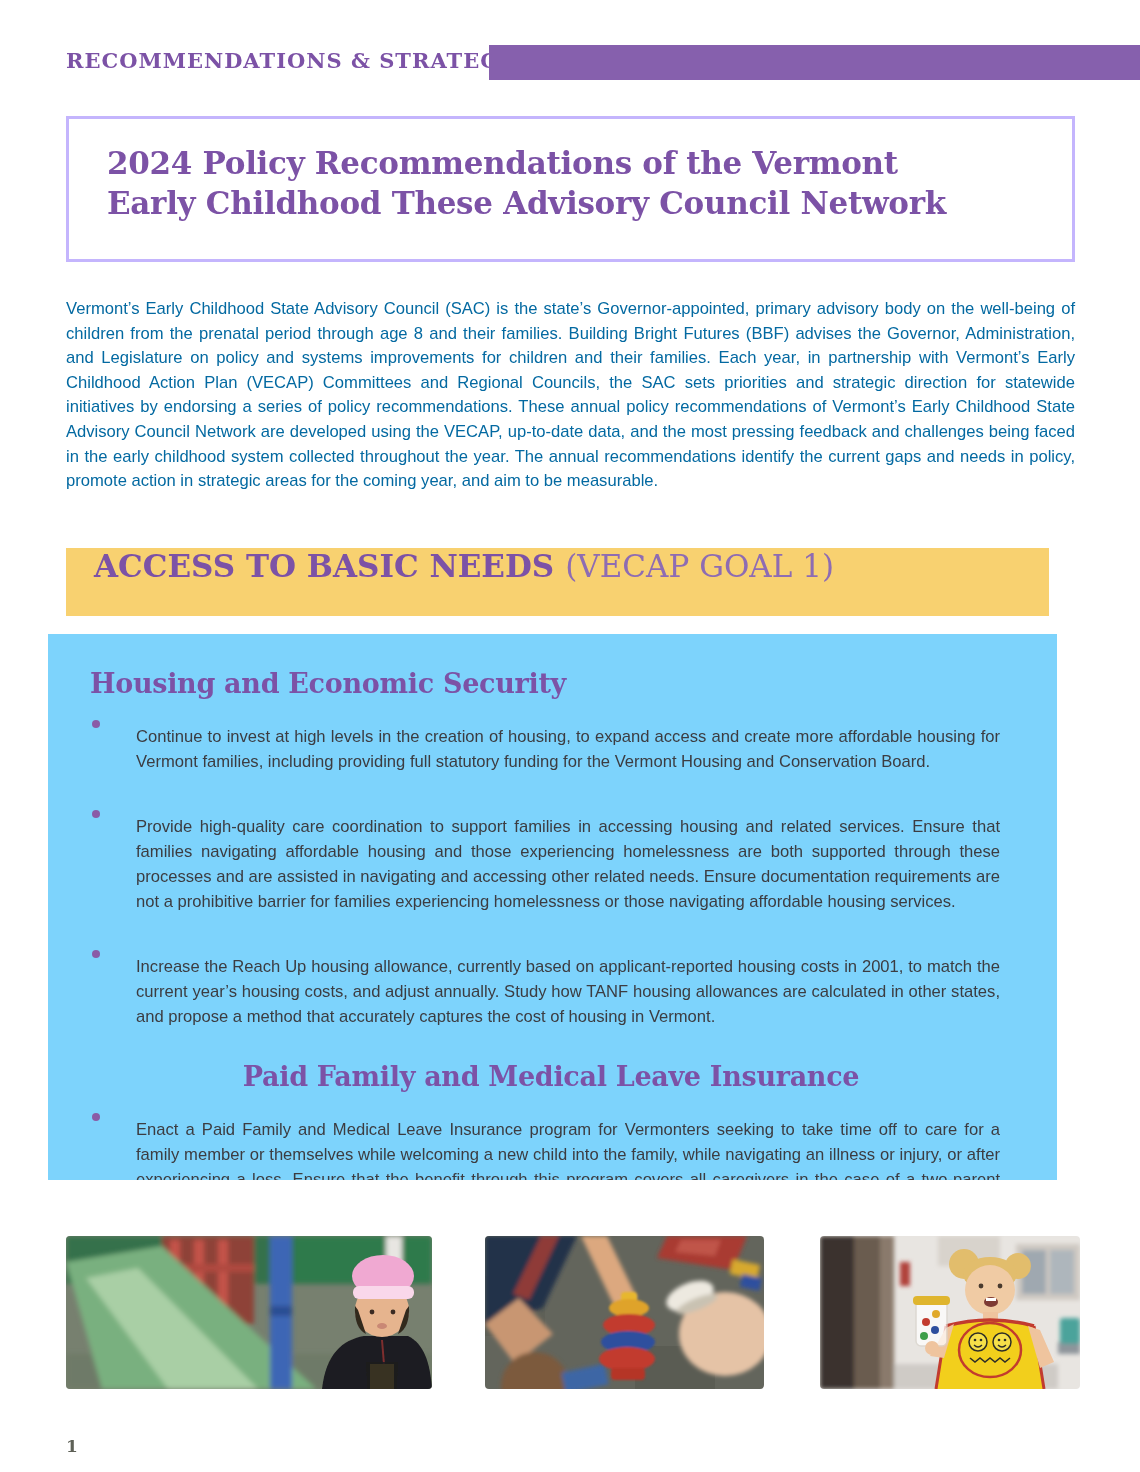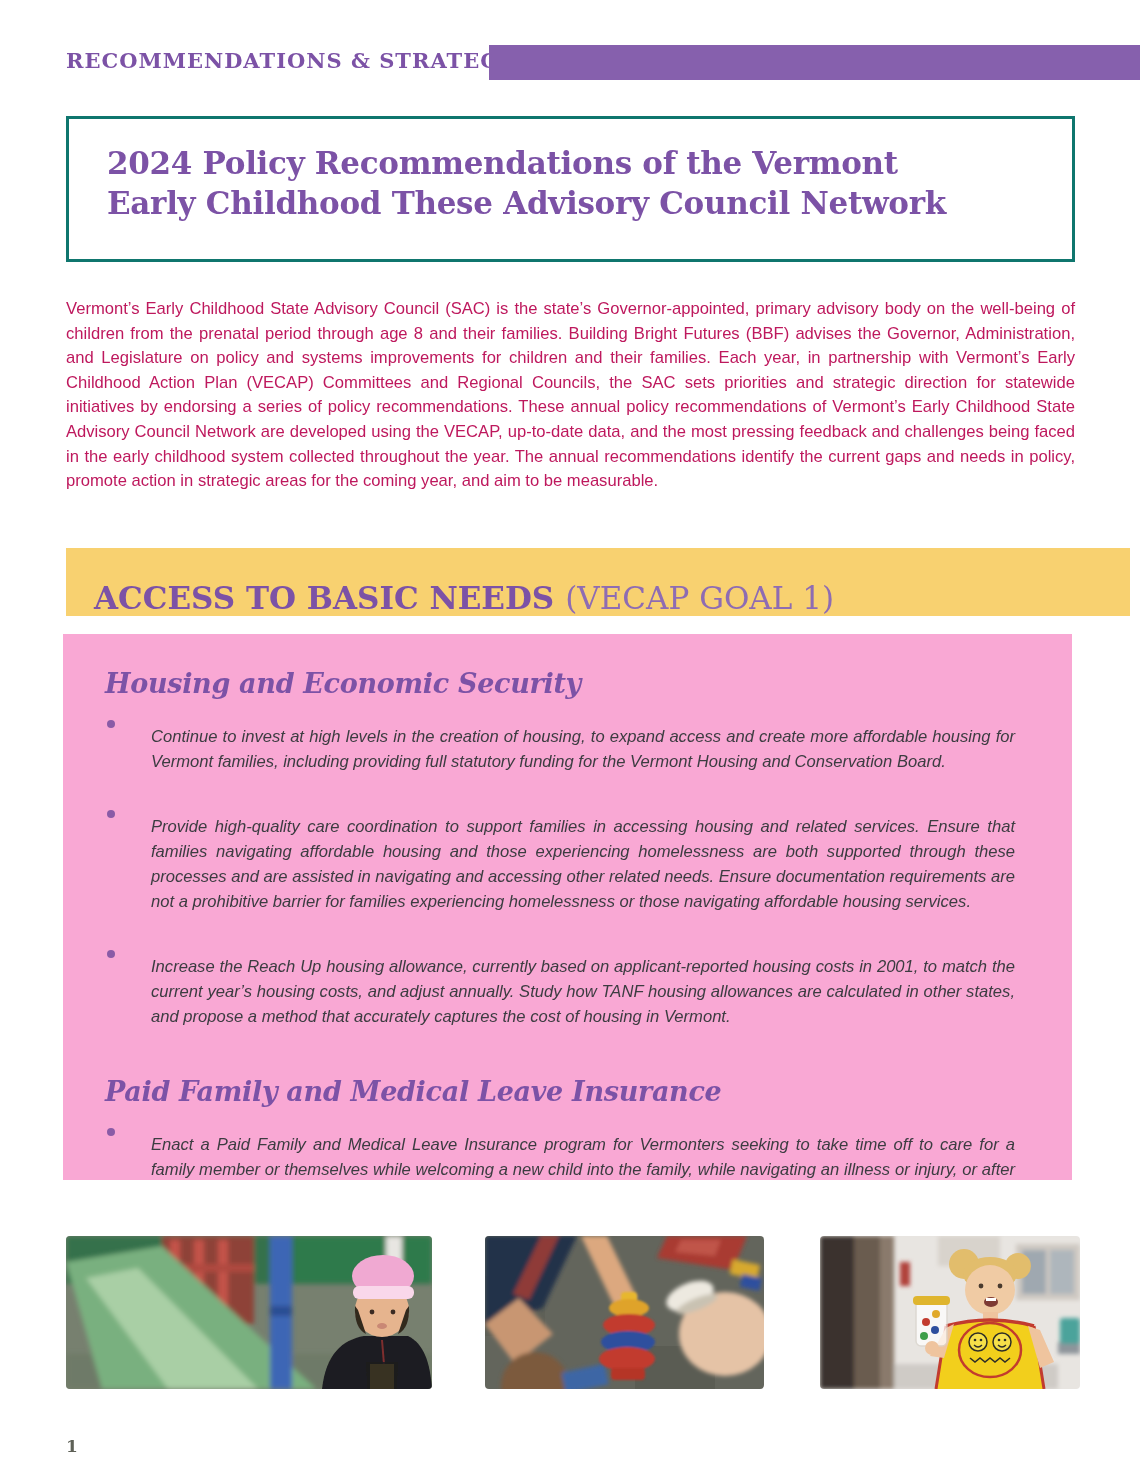--- a/index.html
+++ b/index.html
@@ -15,61 +15,61 @@
     font-size:21px; letter-spacing:1px; color:#7C52A6; white-space:nowrap;
   }
   .kicker-bar {
     position:absolute; left:489px; right:0; top:45px; height:35px;
     background:#8660AD;
   }
 
   
   .title-box {
     position:absolute; left:66px; top:116px; width:1003px; height:140px;
-    border:3px solid #0f766e; background:#ffffff;
+    border:3px solid #c4b5fd; background:#ffffff;
   }
   .title-box h1 {
     position:absolute; left:38px; top:24px; margin:0; width:940px;
     font-family:"DejaVu Serif", serif; font-weight:bold;
     font-size:31px; line-height:40px; color:#7C52A6; letter-spacing:-0.3px;
   }
   .title-box h1 span { display:block; }
 
   
   .intro {
     position:absolute; left:66px; top:297px; width:1009px;
   }
   .intro p {
-    margin:0; font-size:16.6px; line-height:24.6px; color:#be185d;
+    margin:0; font-size:16.6px; line-height:24.6px; color:#0369a1;
     text-align:justify;
   }
 
   
   .banner {
-    position:absolute; left:66px; top:548px; width:1064px; height:68px;
-    background:#F8D170; display:flex; align-items:flex-end;
+    position:absolute; left:66px; top:548px; width:983px; height:68px;
+    background:#F8D170; display:flex; align-items:flex-start;
   }
   .banner-text {
     margin-left:28px; font-family:"DejaVu Serif", serif; font-size:31px;
     white-space:nowrap;
   }
   .banner-bold { font-weight:bold; color:#7C52A6; }
   .banner-light { font-weight:normal; color:#8E6CB3; margin-left:11px; }
 
   
   .section {
-    position:absolute; left:63px; top:634px; width:1009px; height:546px;
-    background:#f9a8d4; box-sizing:border-box;
-    padding:34px 45px 0 42px; overflow:hidden;font-style:italic;
+    position:absolute; left:48px; top:634px; width:1009px; height:546px;
+    background:#7dd3fc; box-sizing:border-box;
+    padding:34px 45px 0 42px; overflow:hidden;
   }
   .section h2 {
     margin:0 0 13px 0; font-family:"DejaVu Serif", serif; font-weight:bold;
     font-size:27px; color:#7C52A6; letter-spacing:-0.3px;
   }
-  .section h2.second { margin-top:35px; }
+  .section h2.second { margin-top:20px;text-align:center; }
   .bullet { display:flex; margin:0 0 16px 0; }
   .bullet .dot {
     flex:0 0 auto; width:8px; height:8px; border-radius:50%;
     background:#8A5BA6; margin:8px 24px 0 2px;
   }
   .bullet p {
     flex:1; margin:12px; font-size:16.6px; line-height:25px; color:#3C3C41;
     text-align:justify;
   }
 

